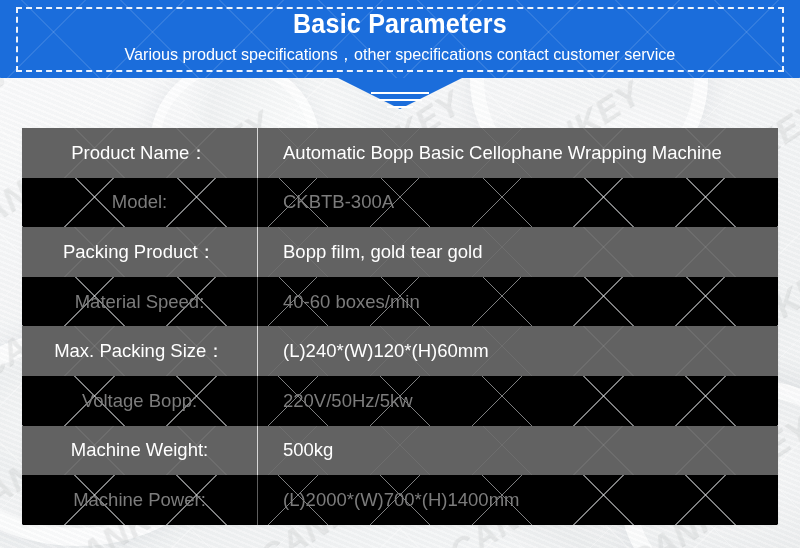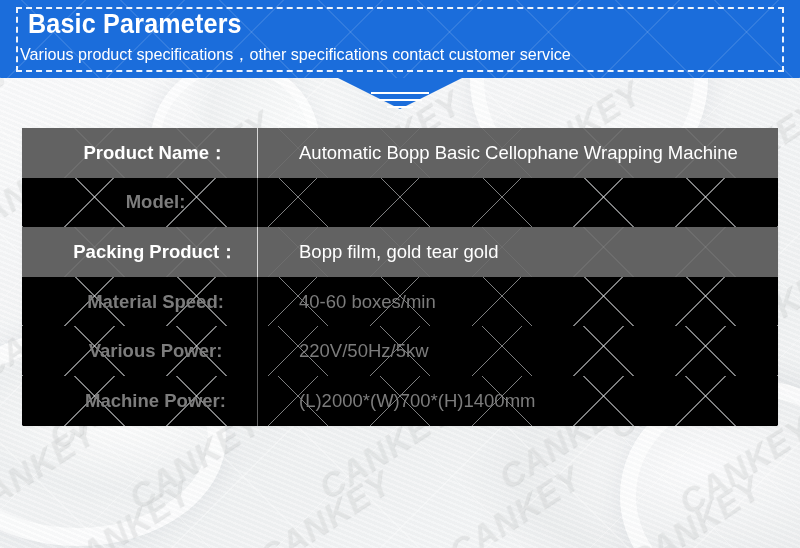--- a/index.html
+++ b/index.html
@@ -107,20 +107,21 @@
     top: 7px;
     right: 16px;
     bottom: 6px;
     border: 2px dashed rgba(255,255,255,0.92);
   }
   .banner-text {
     position: absolute;
     inset: 0;
     display: flex;
     flex-direction: column;
+    align-items: center;
     justify-content: flex-start;
     padding-top: 7px;
     box-sizing: border-box;
   }
   .banner-title {
     color: #ffffff;
     font-size: 27px;
     font-weight: 700;
     line-height: 34px;
     letter-spacing: .2px;
@@ -207,27 +208,26 @@
       repeating-linear-gradient(-45deg, rgba(255,255,255,0.07) 0px, rgba(255,255,255,0.07) 1px, rgba(255,255,255,0) 1px, rgba(255,255,255,0) 72px);
   }
   .row.light .row-hatch {
     background:
       repeating-linear-gradient(45deg, rgba(228,230,232,0.55) 0px, rgba(228,230,232,0.55) 1px, rgba(255,255,255,0) 1px, rgba(255,255,255,0) 72px),
       repeating-linear-gradient(-45deg, rgba(228,230,232,0.55) 0px, rgba(228,230,232,0.55) 1px, rgba(255,255,255,0) 1px, rgba(255,255,255,0) 72px);
   }
   .cell-label {
     position: relative;
     width: 235px;
-    padding-left: 16px;
+    padding-left: 0;
     text-align: center;
     font-size: 18.5px;
     line-height: 22px;
     z-index: 2;
     white-space: nowrap;
-    font-weight: bold;
   }
   .cell-value {
     position: relative;
     flex: 1;
     padding-left: 26px;
     font-size: 18.5px;
     line-height: 22px;
     z-index: 2;
     white-space: nowrap;
   }
@@ -317,39 +317,52 @@
       <div class="row dark">
         <div class="row-hatch"></div>
         <div class="cell-label">Product Name：</div>
         <div class="divider"></div>
         <div class="cell-value">Automatic Bopp Basic Cellophane Wrapping Machine</div>
       </div>
       <div class="row light">
         <div class="row-hatch"></div>
         <div class="cell-label">Model:</div>
         <div class="divider"></div>
+        <div class="cell-value">CKBTB-300A</div>
       </div>
       <div class="row dark">
         <div class="row-hatch"></div>
         <div class="cell-label">Packing Product：</div>
         <div class="divider"></div>
         <div class="cell-value">Bopp film, gold tear gold</div>
       </div>
       <div class="row light">
         <div class="row-hatch"></div>
         <div class="cell-label">Material Speed:</div>
         <div class="divider"></div>
         <div class="cell-value">40-60 boxes/min</div>
       </div>
+      <div class="row dark">
+        <div class="row-hatch"></div>
+        <div class="cell-label">Max. Packing Size：</div>
+        <div class="divider"></div>
+        <div class="cell-value">(L)240*(W)120*(H)60mm</div>
+      </div>
       <div class="row light">
         <div class="row-hatch"></div>
-        <div class="cell-label">Various Power:</div>
+        <div class="cell-label">Voltage Bopp:</div>
         <div class="divider"></div>
         <div class="cell-value">220V/50Hz/5kw</div>
       </div>
+      <div class="row dark">
+        <div class="row-hatch"></div>
+        <div class="cell-label">Machine Weight:</div>
+        <div class="divider"></div>
+        <div class="cell-value">500kg</div>
+      </div>
       <div class="row light">
         <div class="row-hatch"></div>
         <div class="cell-label">Machine Power:</div>
         <div class="divider"></div>
         <div class="cell-value">(L)2000*(W)700*(H)1400mm</div>
       </div>
     </div>
 
 </div>
 

